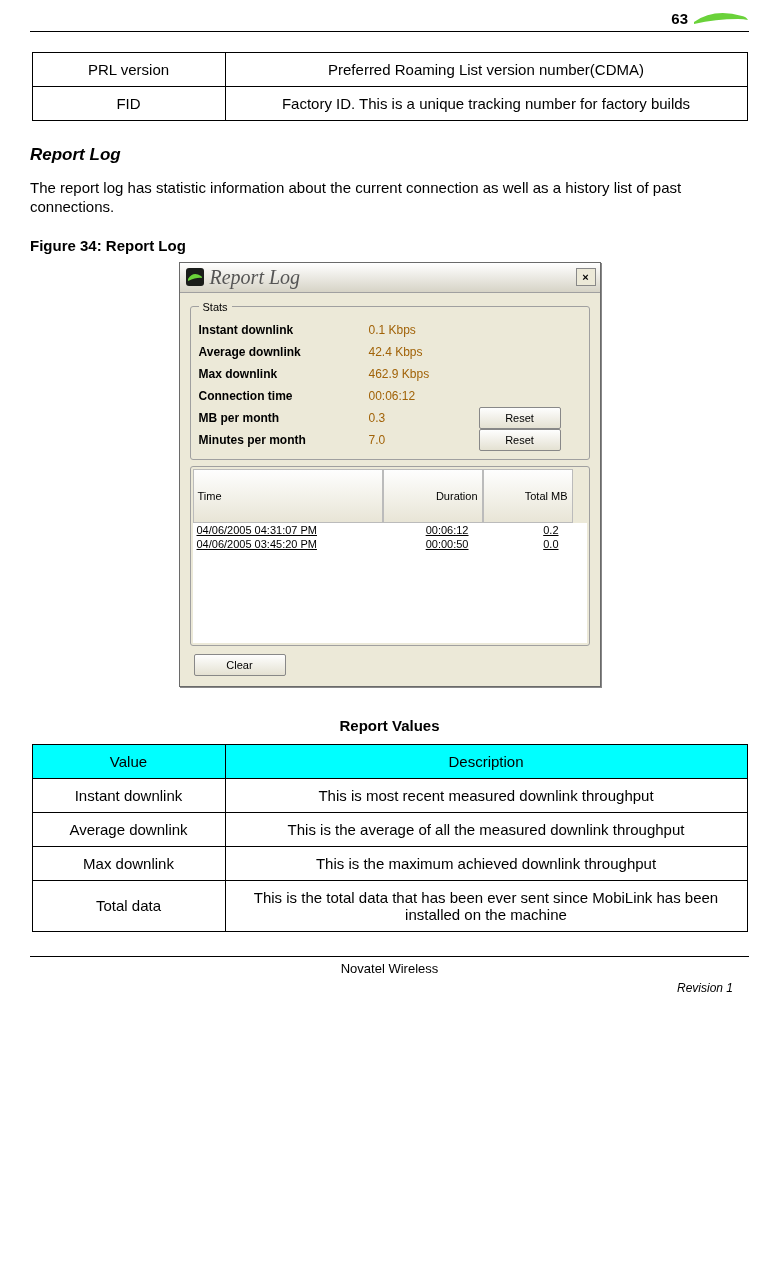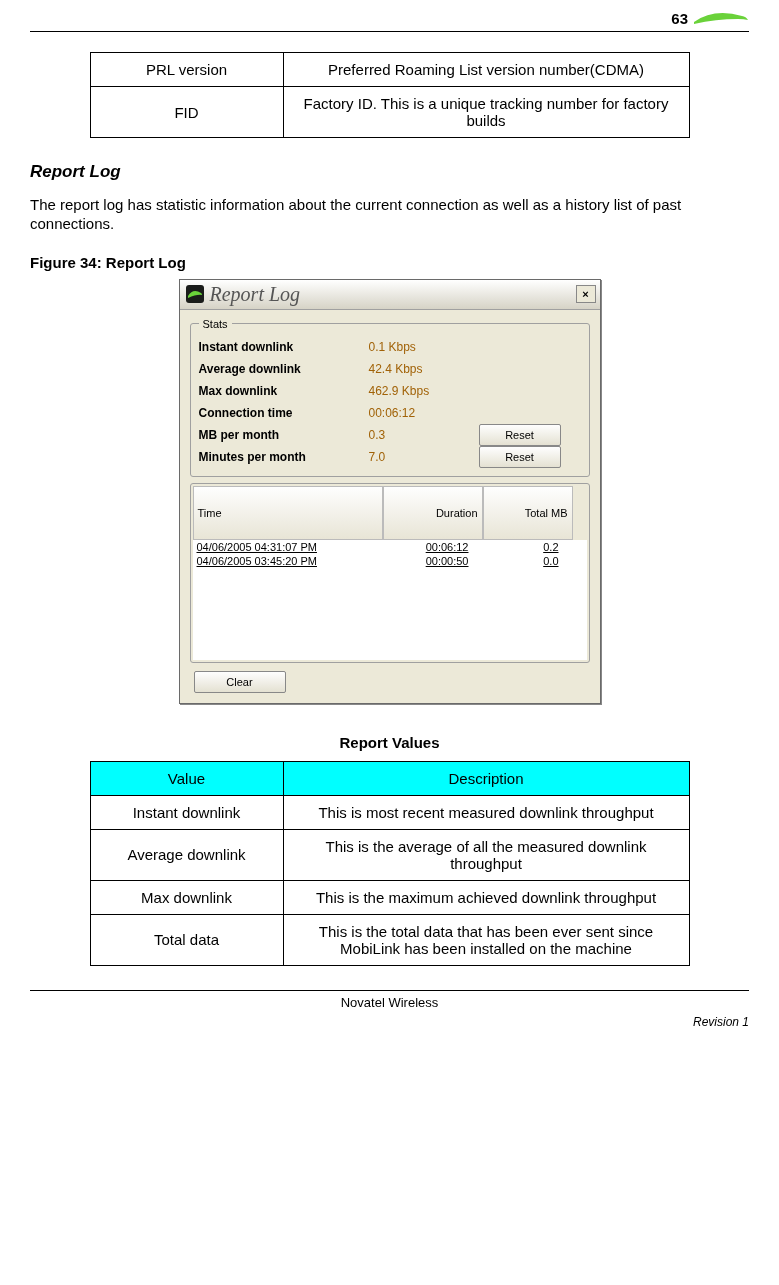--- a/index.html
+++ b/index.html
@@ -26,21 +26,21 @@
     gap: 6px;
     font-weight: bold;
   }
   .swoosh {
     width: 55px;
     height: 14px;
   }
   .swoosh svg { display:block; }
   table.desc-table {
     border-collapse: collapse;
-    width: 600px;
+    width: 716px;
     margin: 0 auto 24px;
   }
   table.desc-table td, table.desc-table th {
     border: 1px solid #000;
     padding: 8px 6px;
     text-align: center;
     vertical-align: middle;
     font-size: 15px;
   }
   table.desc-table th {
@@ -145,21 +145,21 @@
   .table-title { text-align:center; font-weight:bold; font-size:15px; margin: 10px 0 10px;}
   .footer {
     border-top:1px solid #000;
     margin-top:24px;
     padding-top:4px;
     position:relative;
     height:34px;
     font-size:13px;
   }
   .footer .center { text-align:center;}
-  .footer .right { position:absolute; right:0; bottom:0; font-style:italic; font-size:12px;}
+  .footer .right { position:absolute; right:16px; bottom:0; font-style:italic; font-size:12px;}
 </style>
 </head>
 <body>
 
 <div class="page">
 
   <div class="header-bar">
     <span>63</span>
     <span class="swoosh">
       <svg width="55" height="14" viewBox="0 0 55 14">

